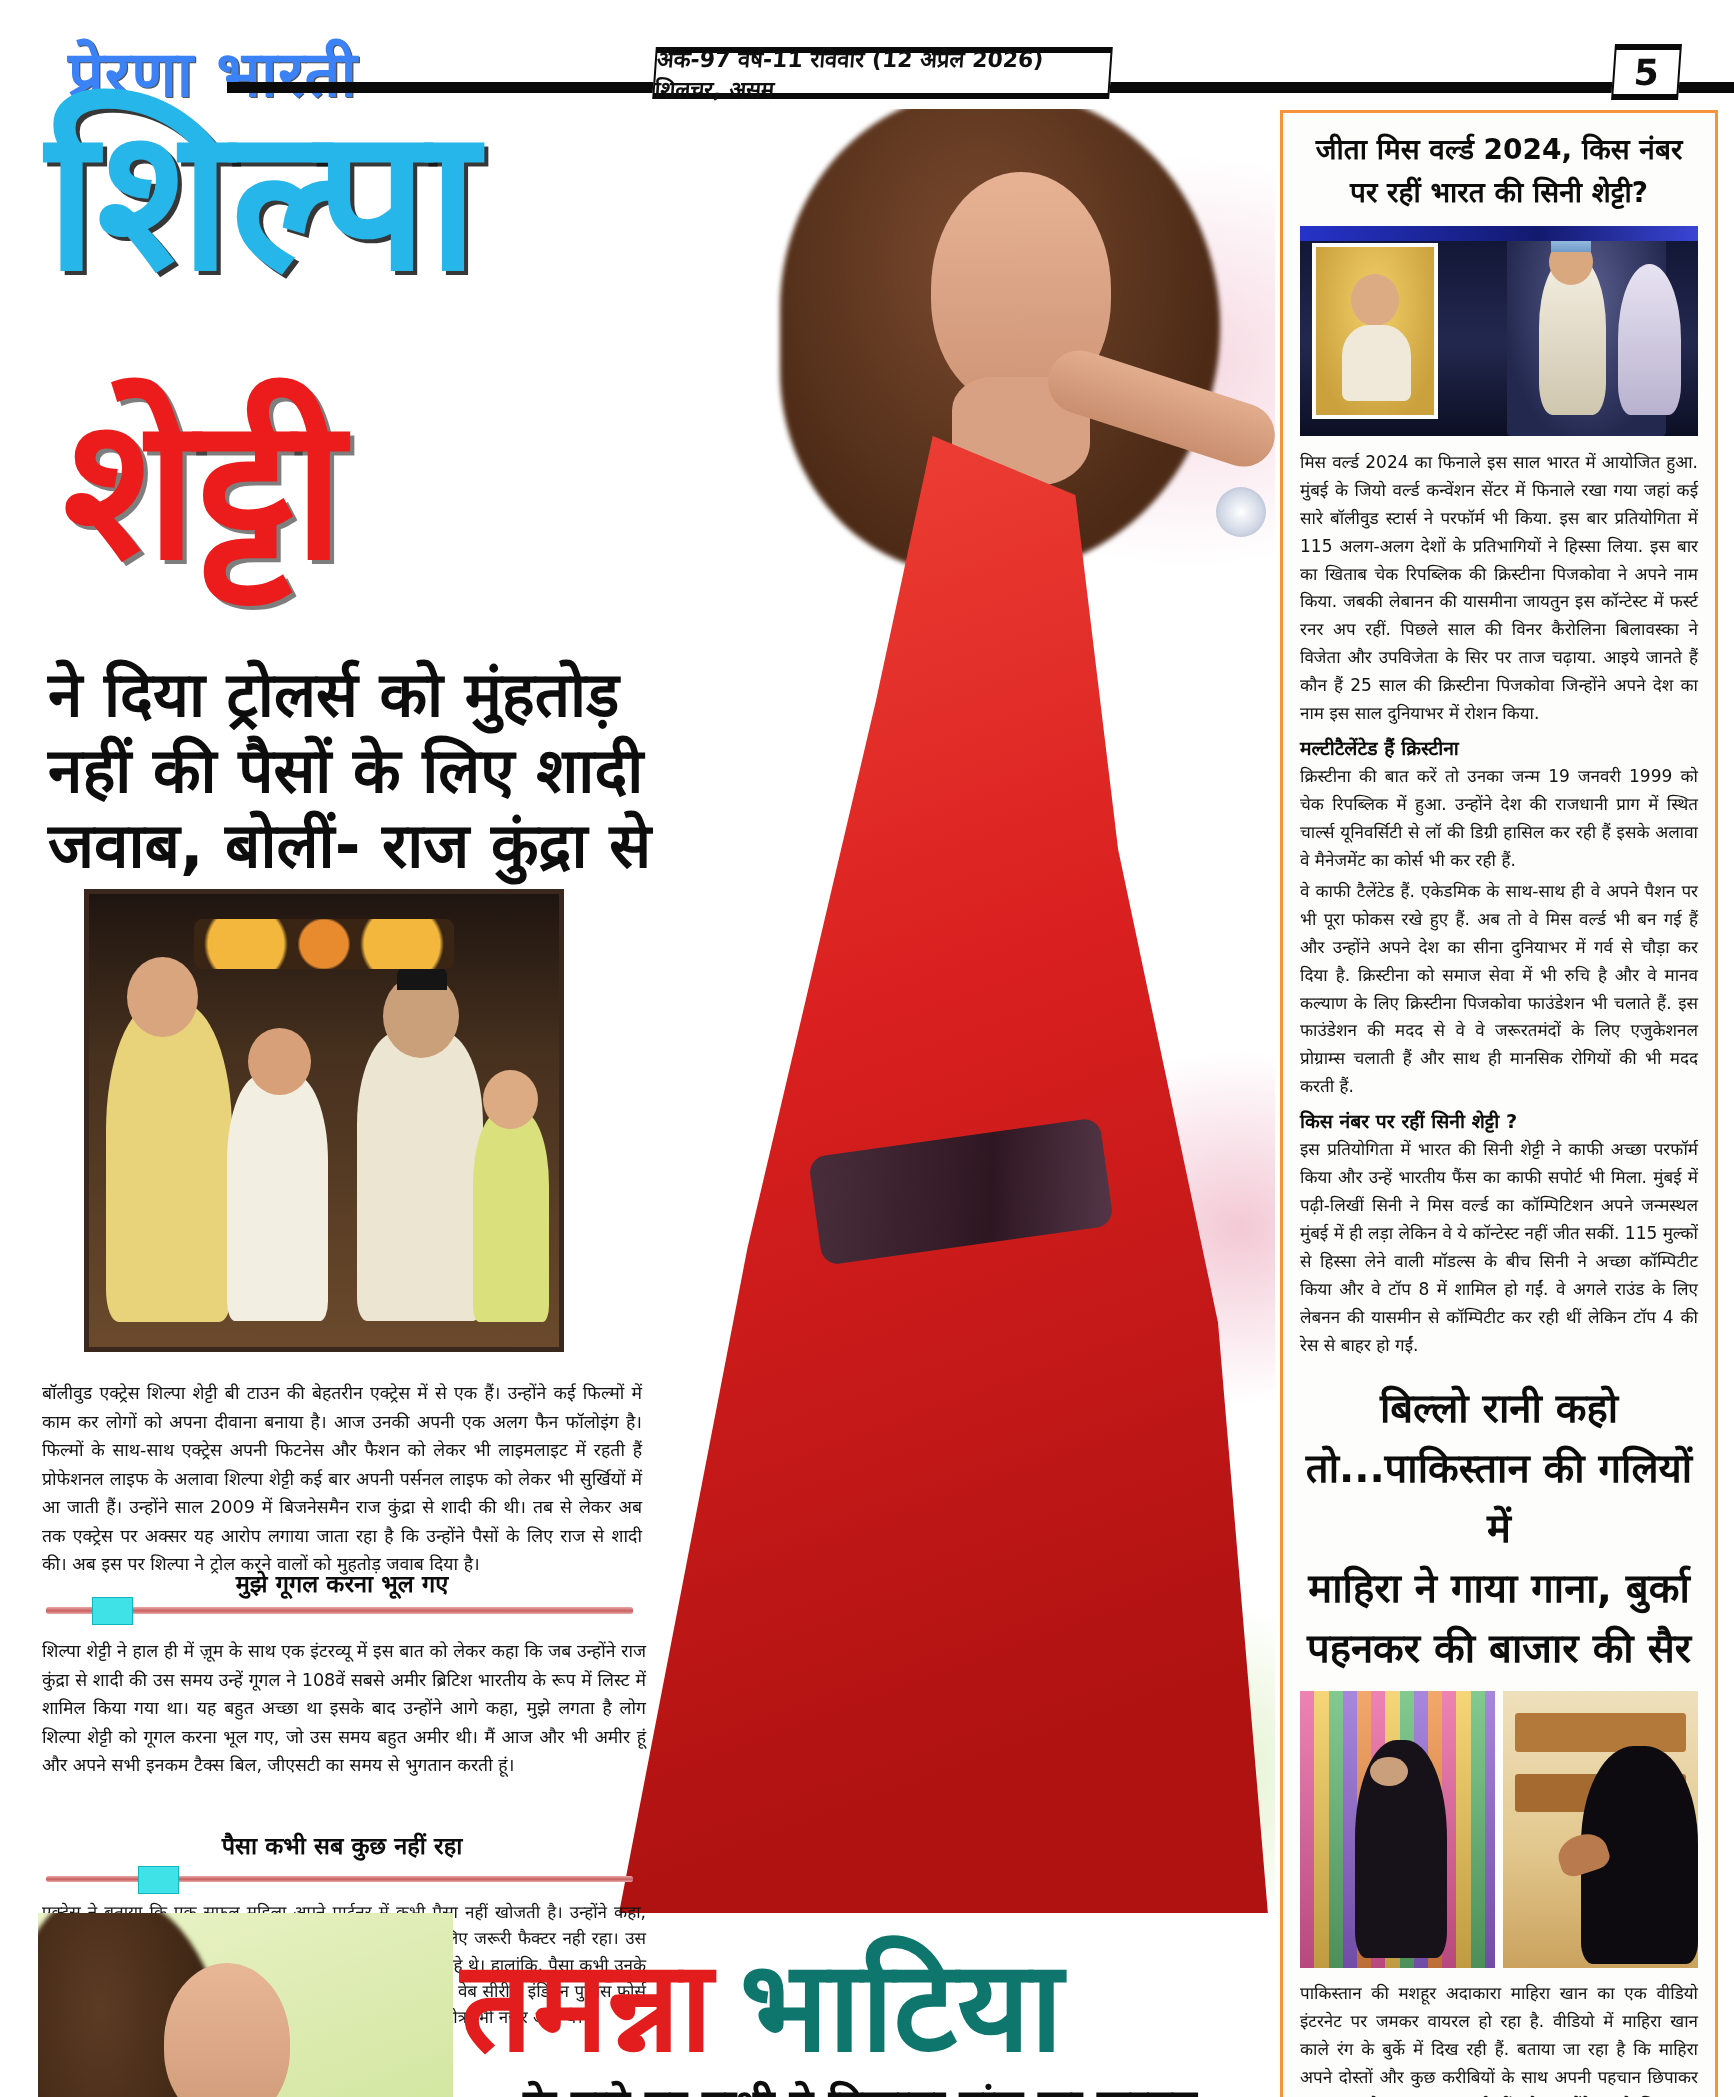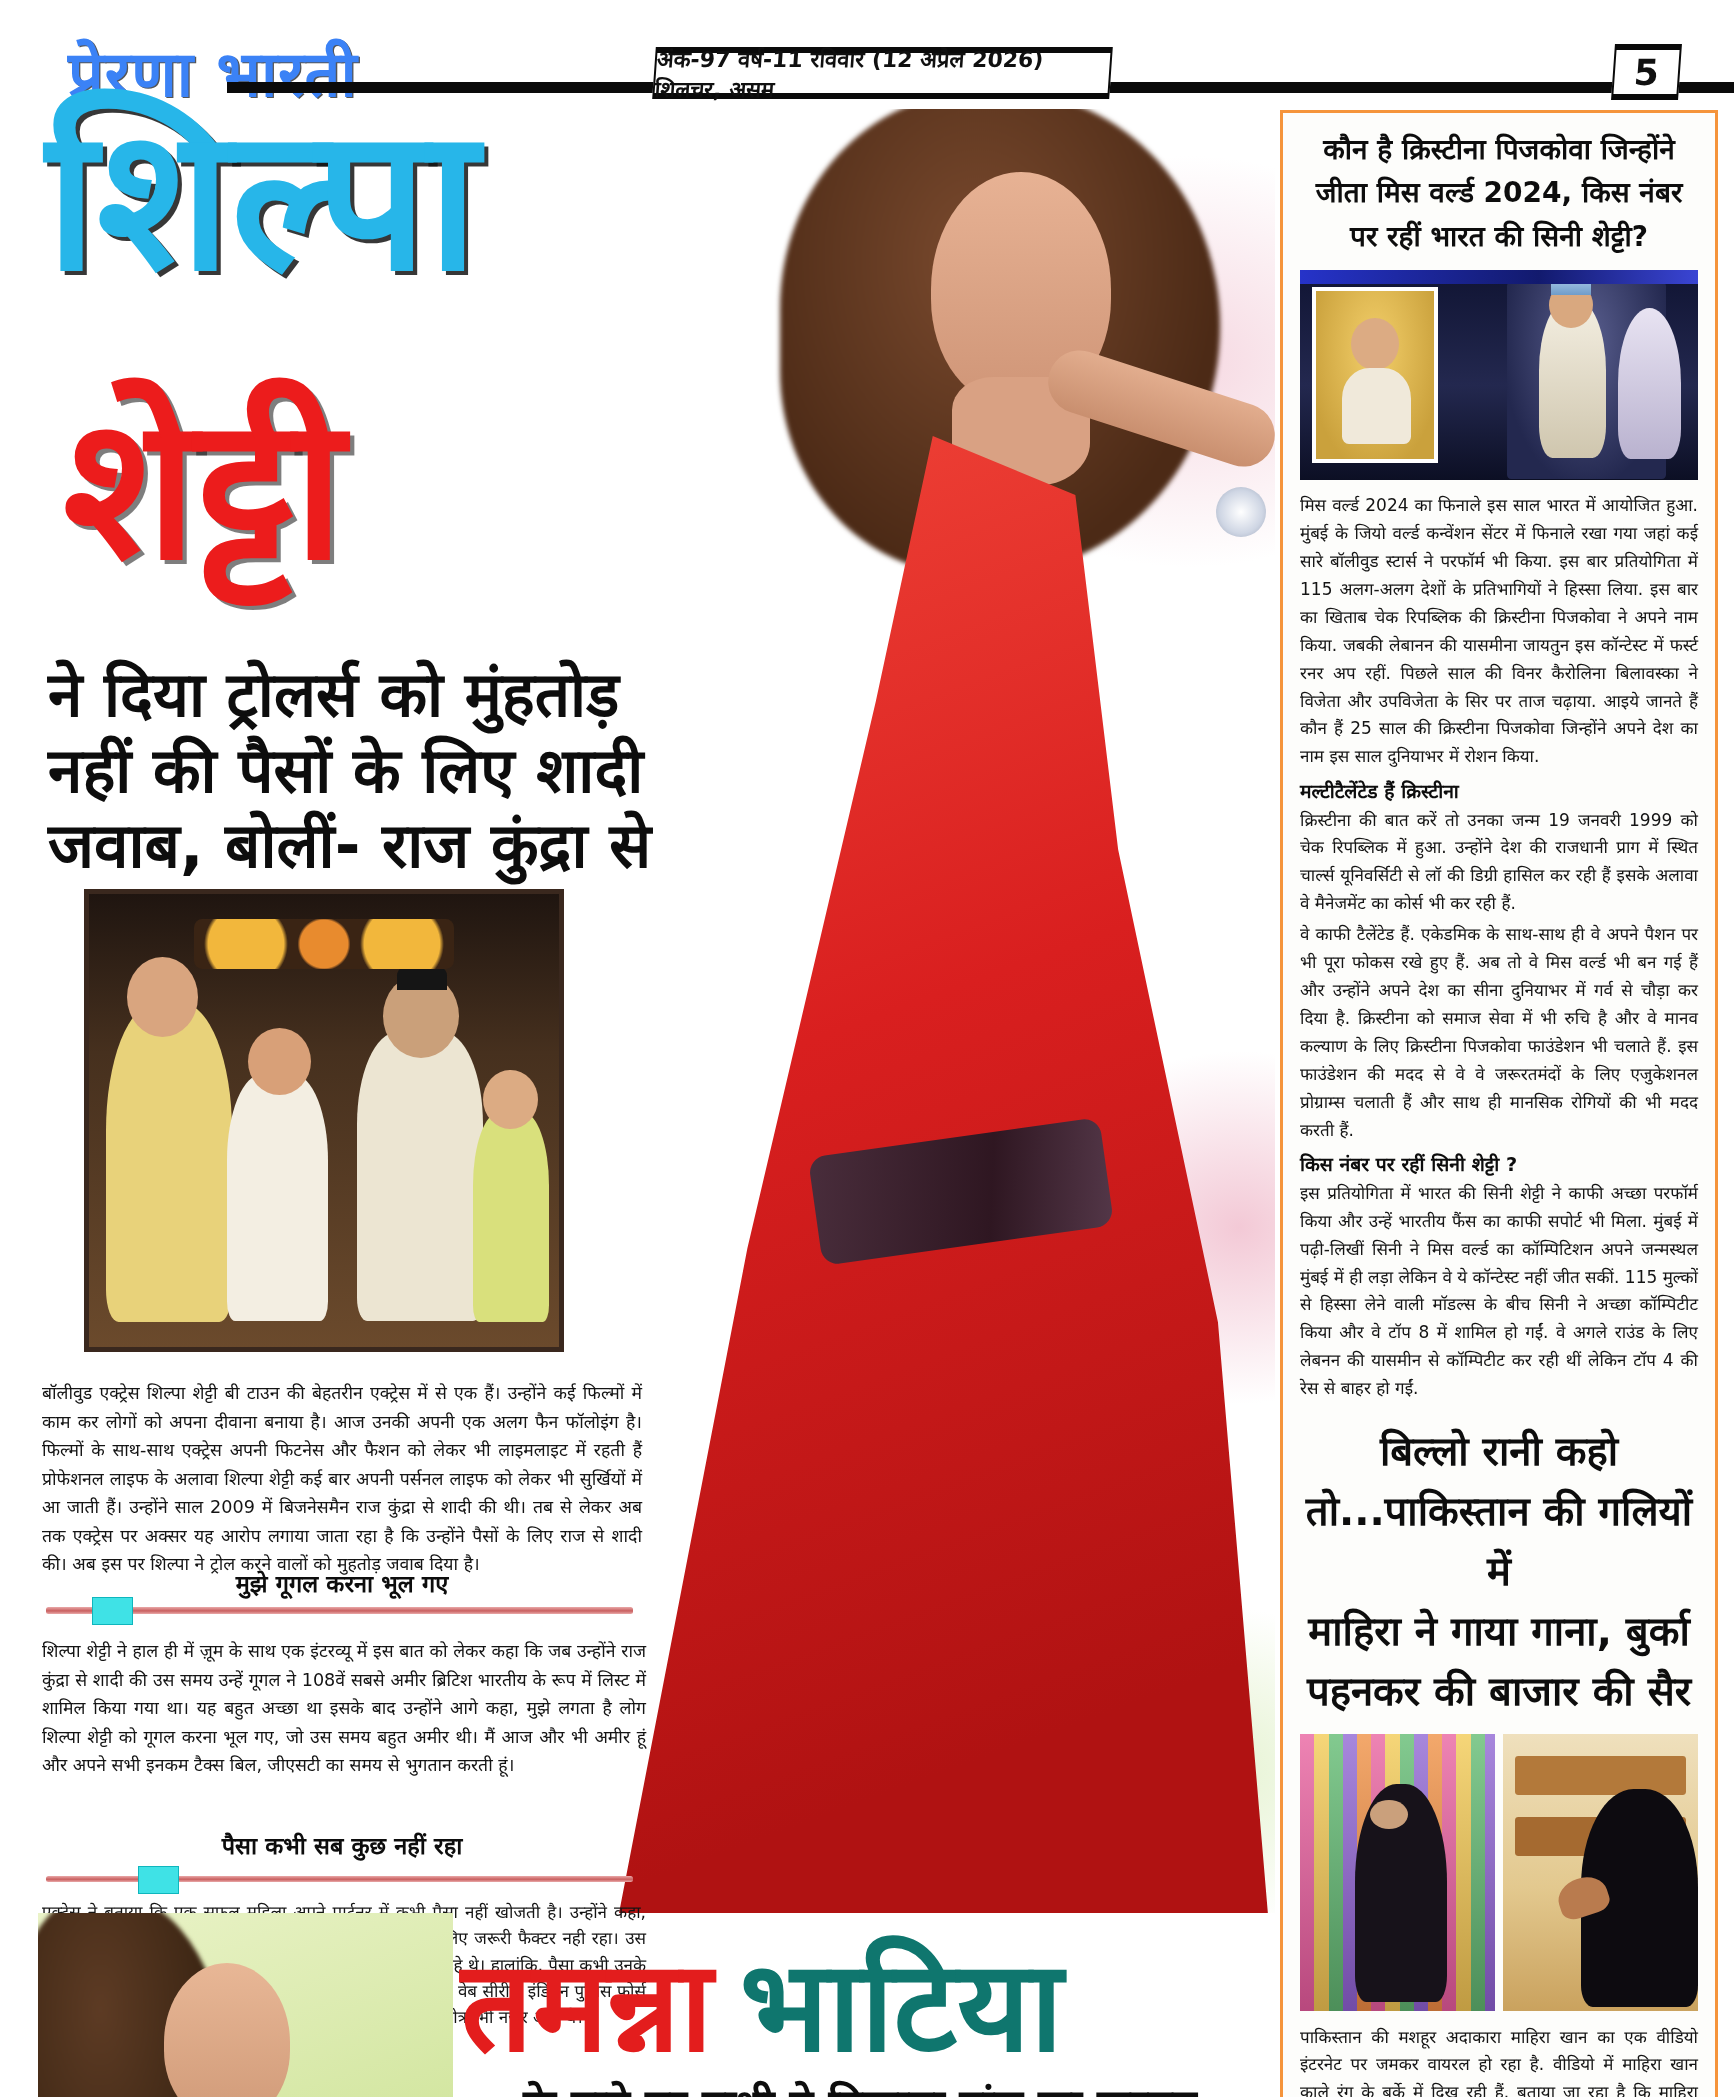--- a/index.html
+++ b/index.html
@@ -119,21 +119,20 @@
 
 <div class="abs sec-head ctr" style="left:42px;top:1829px;width:600px;">पैसा कभी सब कुछ नहीं रहा</div>
 <div class="abs divider" style="left:46px;top:1869px;width:587px;">
   <div class="knob" style="left:92px;"></div>
 </div>
 <div class="abs body-txt just" style="left:42px;top:1890px;width:604px;font-size:17px;line-height:1.55;">एक्ट्रेस ने बताया कि एक सफल महिला अपने पार्टनर में कभी पैसा नहीं खोजती है। उन्होंने कहा, राज अमीर थे, लेकिन पैसा उनकी लाइफ में कभी फैसले लेने के लिए जरूरी फैक्टर नही रहा। उस समय राज से भी ज्यादा अमीर लोग थे, जो लुभाने की कोशिश कर रहे थे। हालांकि, पैसा कभी उनके जीवन में सब कुछ नहीं रहा। बता दें कि शिल्पा शेट्टी को आखिरी बार वेब सीरीज इंडियन पुलिस फोर्स में देखा गया था। इसमें उनके साथ विवेक ओबेरॉय और सिद्धार्थ मल्होत्रा भी नजर आए थे।</div>
 
 <div class="abs rail" style="left:1280px;top:110px;width:438px;height:2517px;box-sizing:border-box;padding:15px 17px;overflow:hidden;">
 
   <div class="rail-head ctr">
-    <div>कौन है क्रिस्टीना पिजकोवा जिन्होंने</div>
     <div>जीता मिस वर्ल्ड 2024, किस नंबर</div>
     <div>पर रहीं भारत की सिनी शेट्टी?</div>
   </div>
 
   <div class="photo" style="position:relative;width:100%;height:210px;margin:11.7px 0 12.6px 0;
        background:linear-gradient(#101433 0%,#23284f 55%,#0c0f24 100%);">
     <div class="abs" style="left:52%;top:6%;width:159px;height:197px;border-radius:4.2px;
          background:radial-gradient(ellipse at 50% 30%, #5a5f8f, #23284f 75%);"></div>
     <div class="abs" style="left:60%;top:14%;width:67px;height:159px;background:linear-gradient(#f4efe2,#cfc6ae);
          border-radius:45% 45% 20% 20%;"></div>

